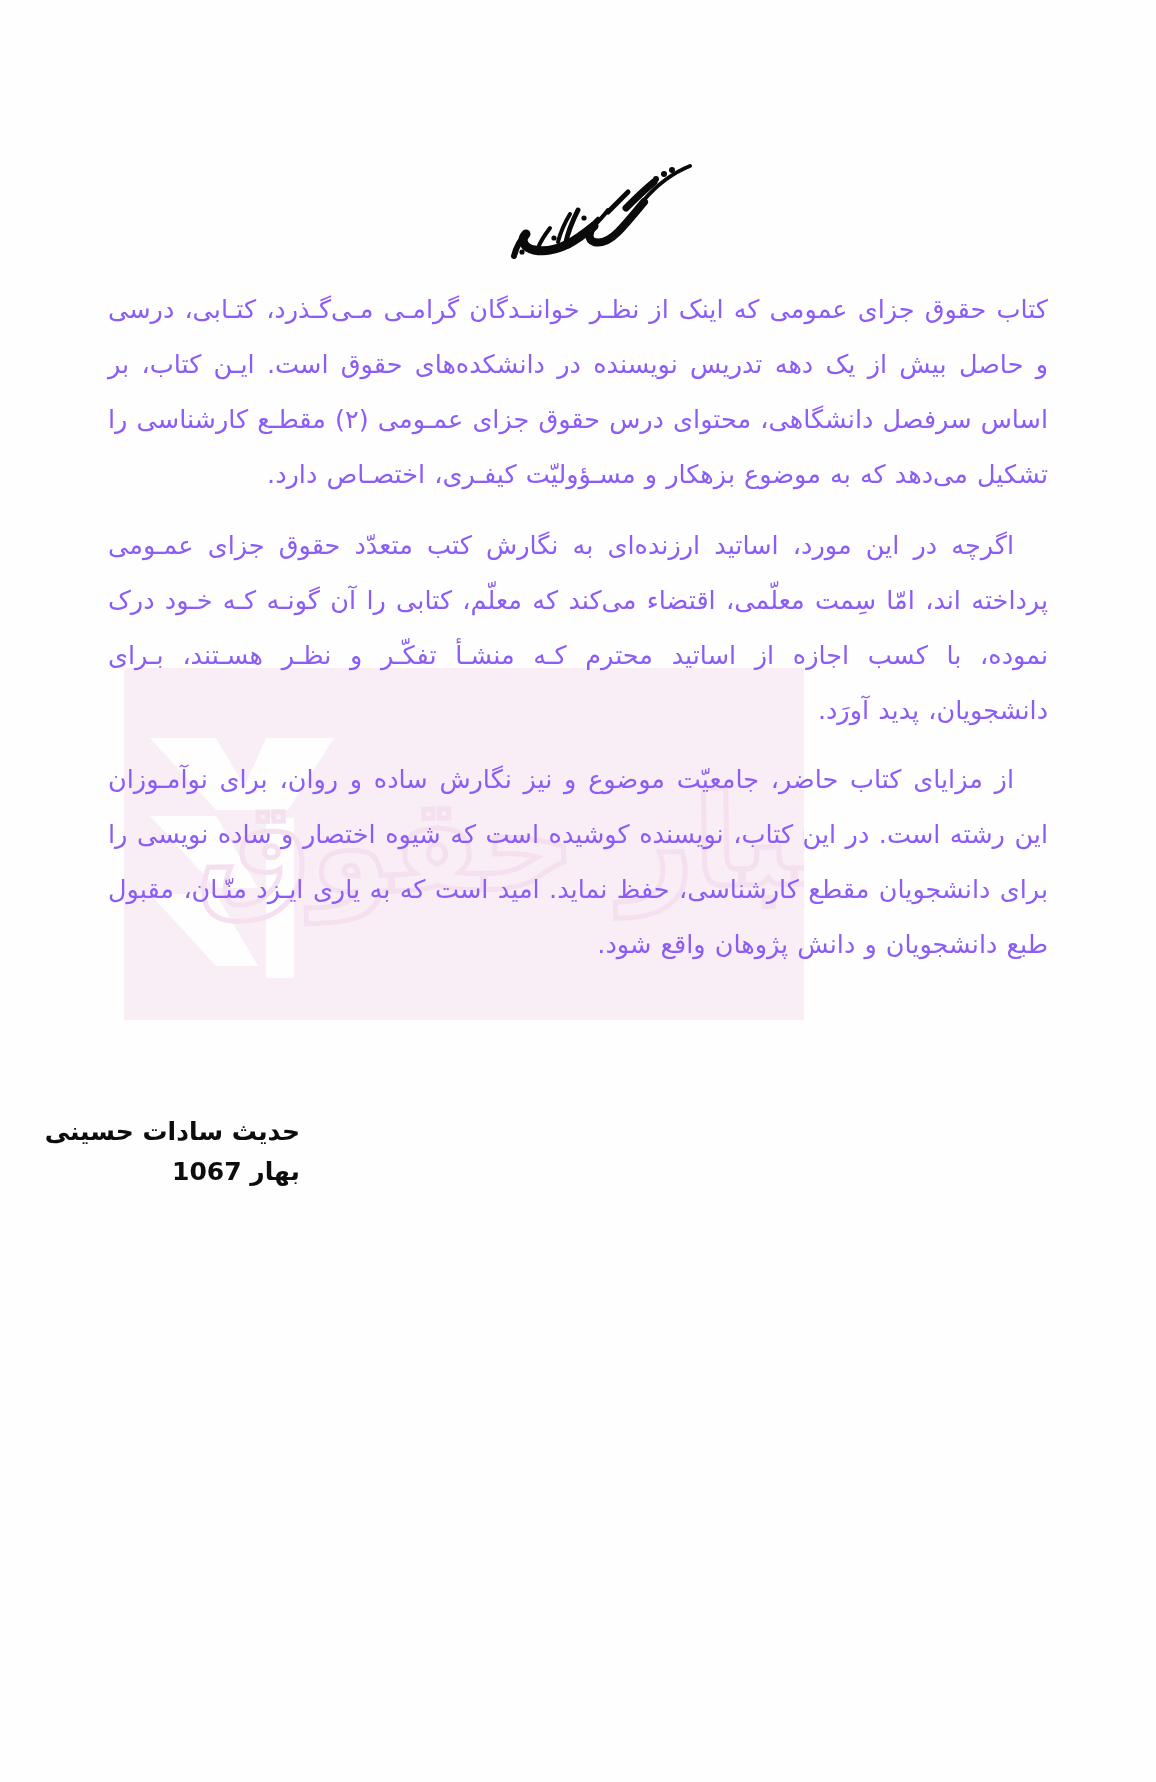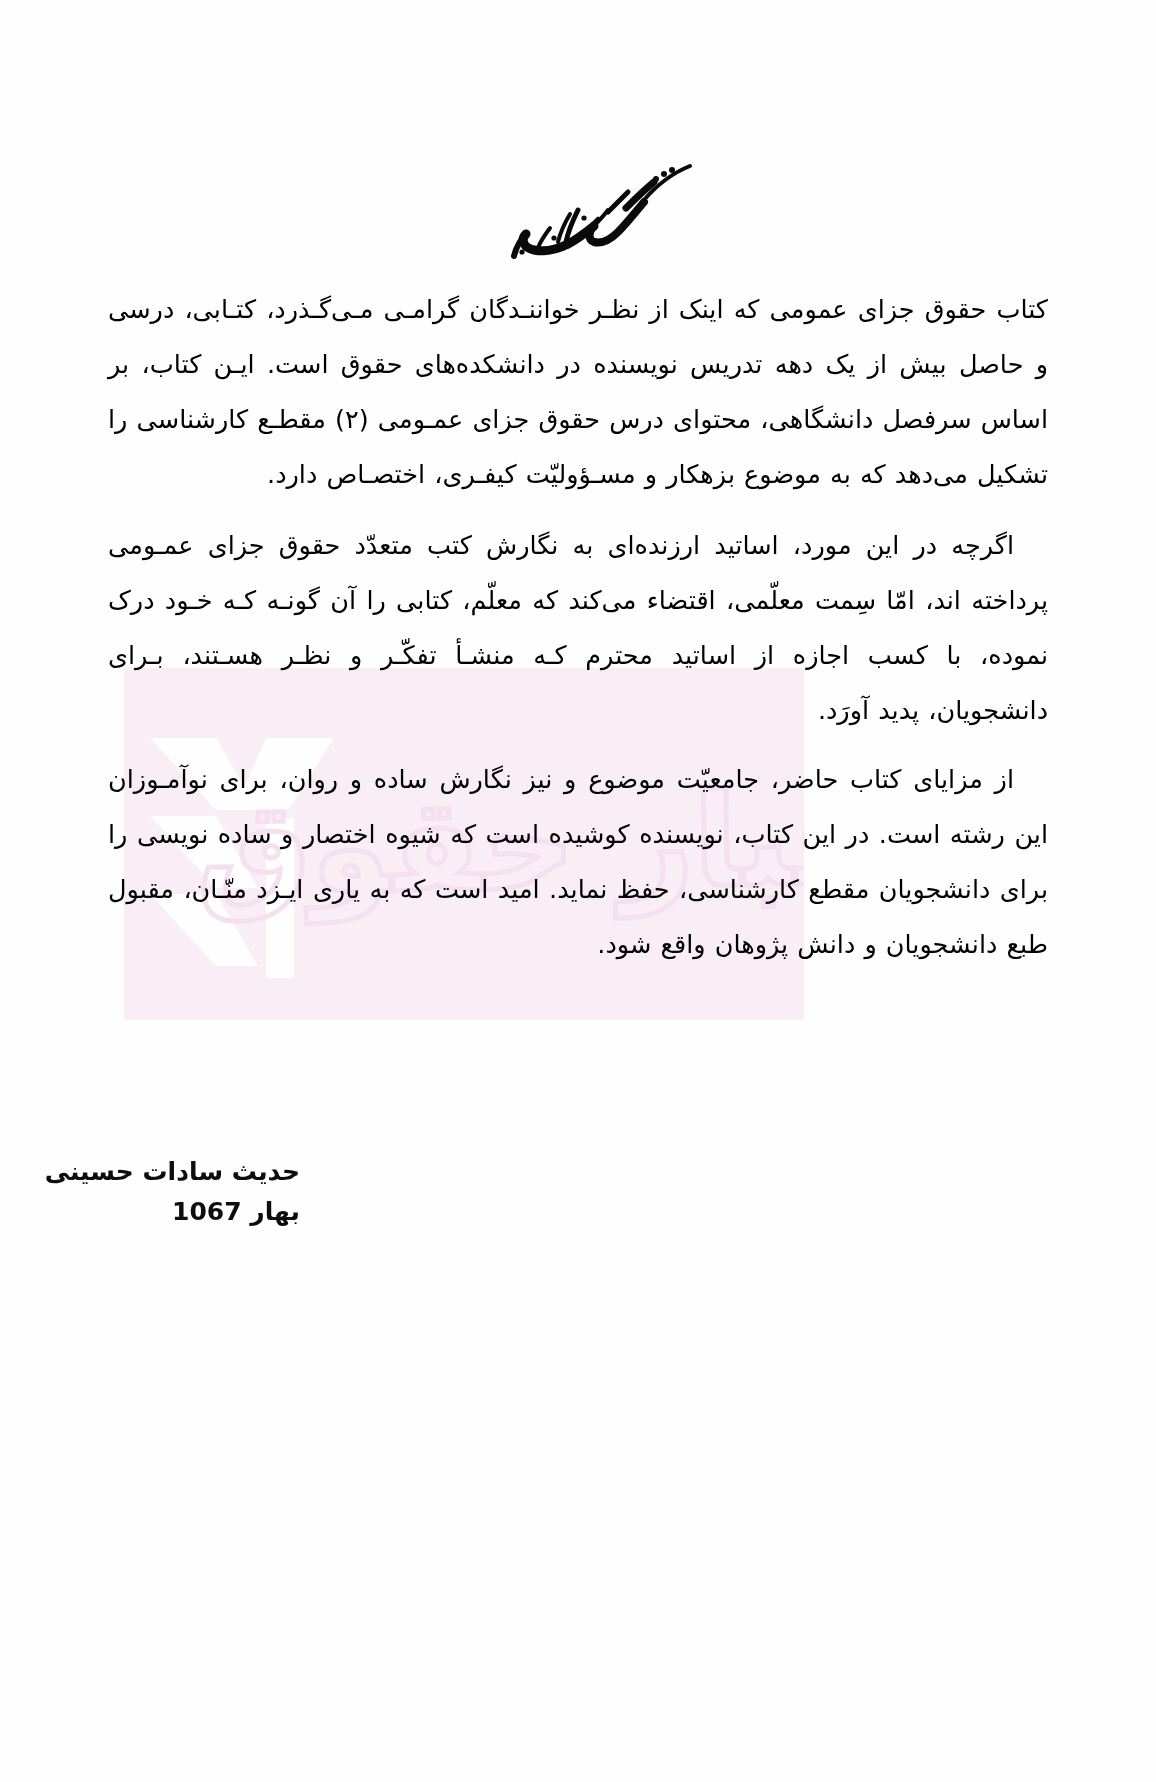--- a/index.html
+++ b/index.html
@@ -92,36 +92,35 @@
   }
 
   p.para {
     margin: 0 0 14px 6px;
     direction: rtl;
     text-align: justify;
     text-align-last: right;
     font-family: "DejaVu Sans", "Liberation Sans", sans-serif;
     font-size: 25.5px;
     line-height: 55px;
-    color: #000000;
+    color: #8b5cf6;
     letter-spacing: 0;
     word-spacing: 1px;
   }
   p.para.indent { text-indent: 34px; }
   p.para.first { margin-bottom: 16px; }
 
   .signature {
     position: absolute;
     top: 1112px;
     right: 856px;
     width: 200px;
     direction: rtl;
     text-align: right;
     z-index: 3;
-    margin-top: 40px;
   }
   .sig-name {
     font-family: "DejaVu Sans", "Liberation Sans", sans-serif;
     font-size: 25px;
     font-weight: 700;
     color: #0d0d0d;
     line-height: 40px;
     white-space: nowrap;
   }
   .sig-date {

